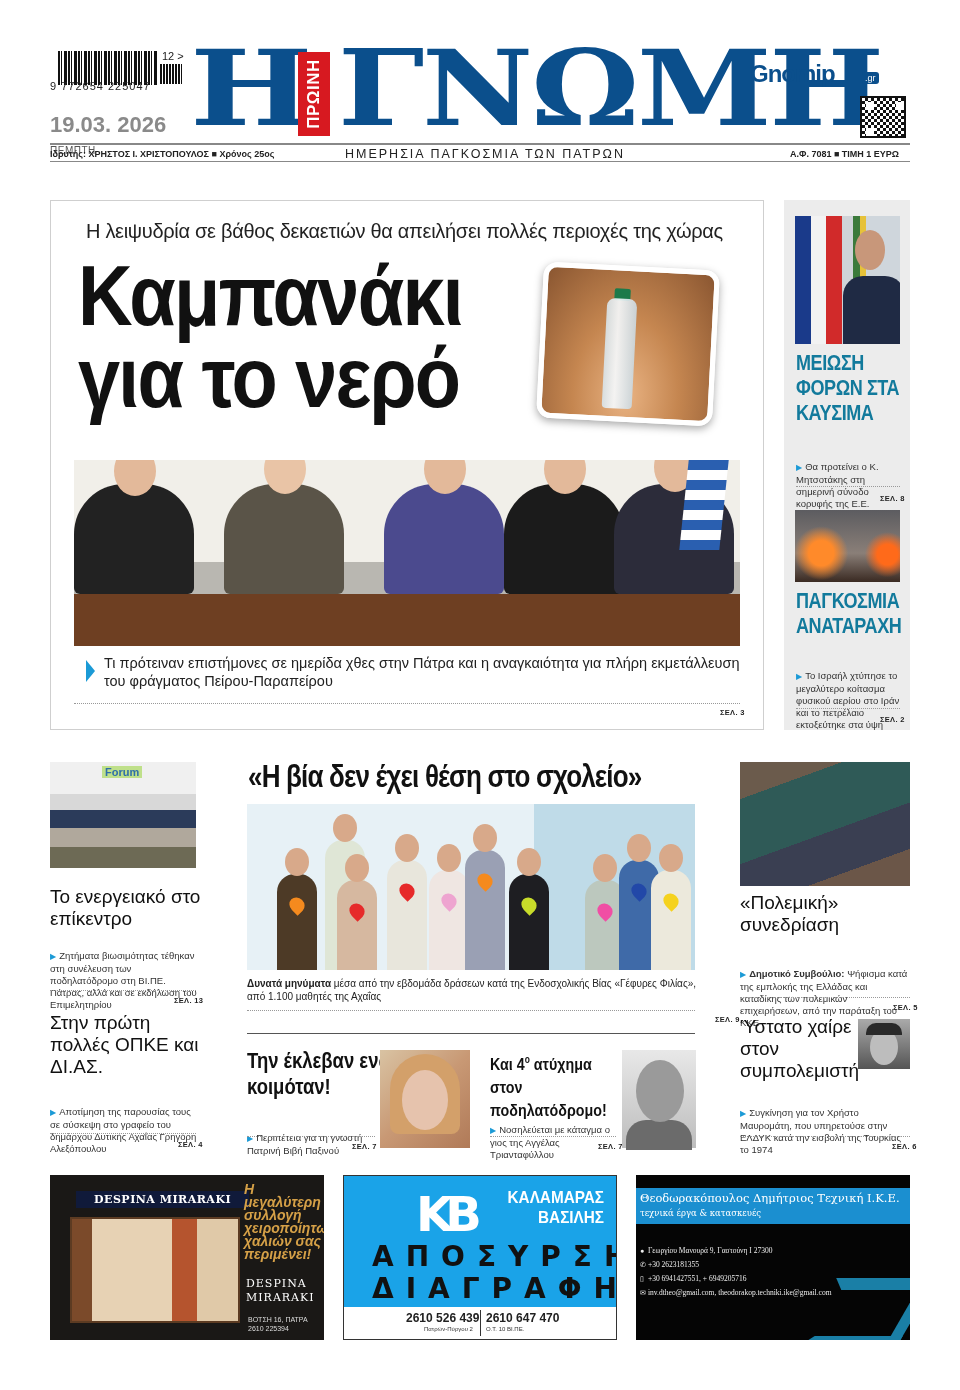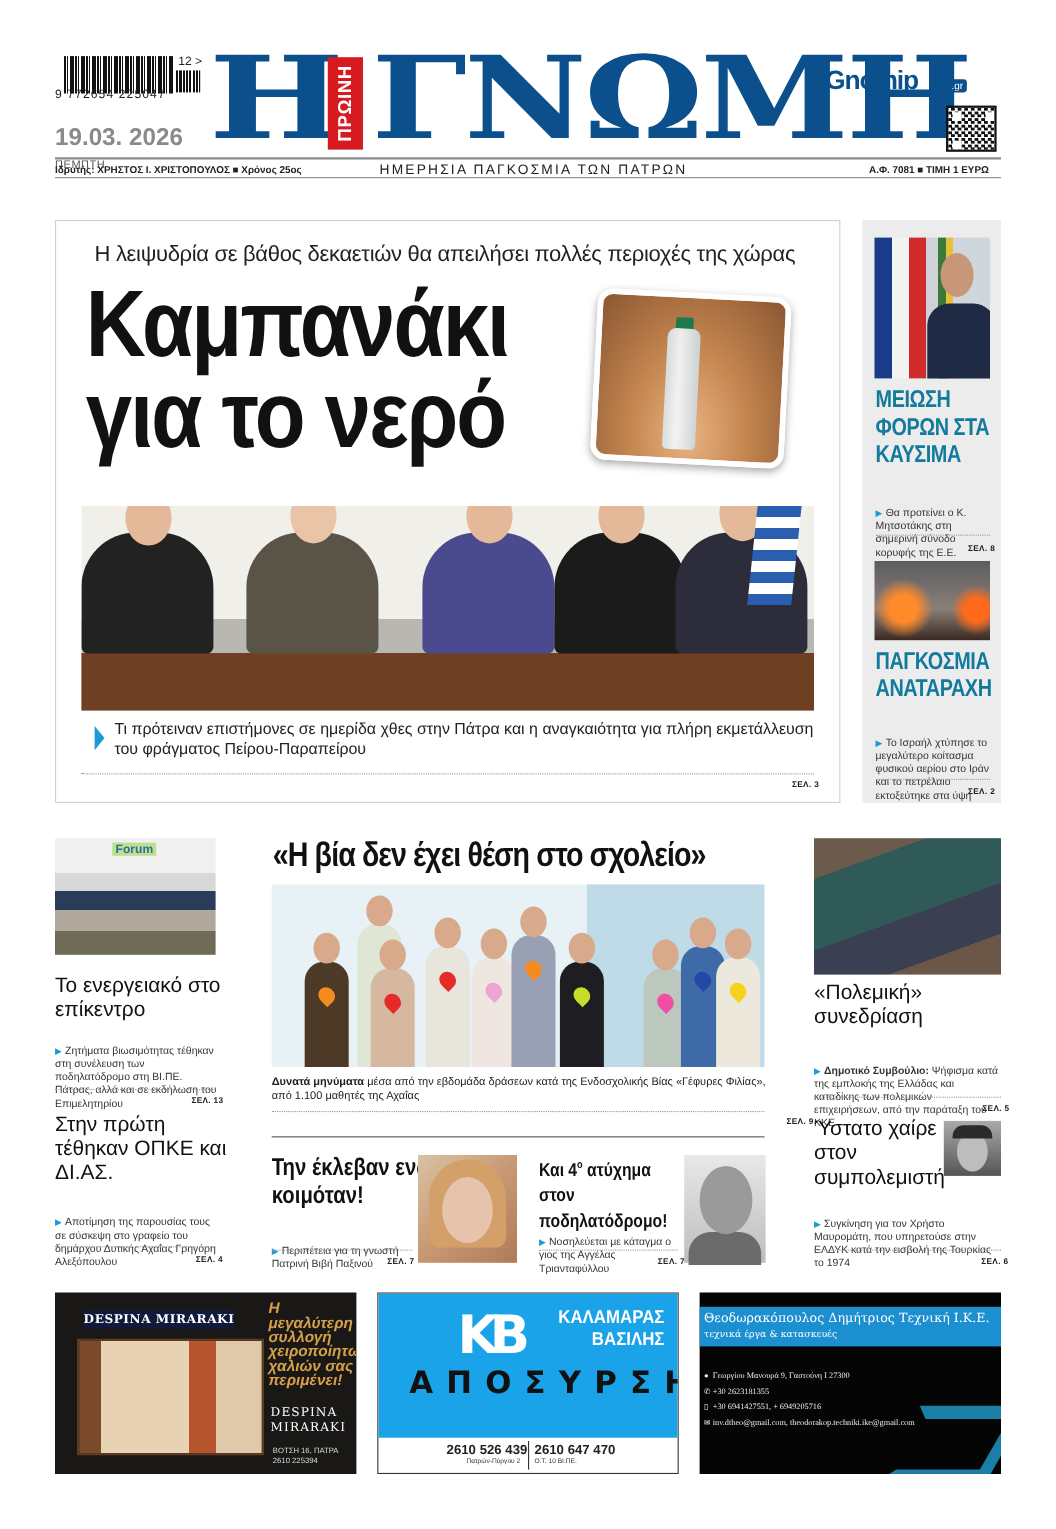--- a/index.html
+++ b/index.html
@@ -140,21 +140,21 @@
   .veteran-photo { left: 858px; top: 1019px; width: 52px; height: 50px; background: linear-gradient(#aaa,#555); }
   .vet-face { position:absolute; left: 12px; top: 10px; width: 28px; height: 36px; border-radius: 50%; background: #bdbdbd; }
   .vet-cap { position:absolute; left: 8px; top: 4px; width: 36px; height: 12px; border-radius: 10px 10px 0 0; background: #2a2a2a; }
   .veteran-text { left: 740px; top: 1079px; width: 170px; }
   .veteran-dots { left: 740px; top: 1136px; width: 170px; border-top: 1px dotted #999; }
   .veteran-page { left: 892px; top: 1142px; }
 
   
   .ad-mir { left: 50px; top: 1175px; width: 274px; height: 165px; background: #1a1816; overflow: hidden; }
   .mir-sign { position:absolute; left: 26px; top: 16px; background: #101a3a; color: #fff; font-family: "DejaVu Serif","Liberation Serif",serif;
-    font-weight: bold; font-size: 11px; padding: 2px 0; letter-spacing: .5px; }
+    font-weight: bold; font-size: 11px; padding: 2px 18px; letter-spacing: .5px; }
   .mir-window { position:absolute; left: 20px; top: 42px; width: 170px; height: 106px;
     background: linear-gradient(90deg,#7b4a2a 0 12%,#e7d2b4 12% 60%,#b5542e 60% 75%,#e0c9a8 75%); border: 2px solid #5c3b22; }
   .mir-slogan { position:absolute; left: 194px; top: 8px; width: 78px; font-size: 14px; line-height: 13px; color: #d5a047; font-weight: bold; font-style: italic; }
   .mir-brand { position:absolute; left: 196px; top: 102px; font-family: "DejaVu Serif","Liberation Serif",serif; color: #fff; font-size: 11px; line-height: 14px; letter-spacing: 1px; }
   .mir-addr { position:absolute; left: 198px; top: 140px; font-size: 7px; line-height: 9px; color: #ddd; }
 
   .ad-kal { left: 343px; top: 1175px; width: 274px; height: 165px; border: 1px solid #333; background: #fff; overflow: hidden; }
   .kal-top { position:absolute; left: 0; top: 0; width: 100%; height: 131px; background: #1aa3e8; }
   .kal-logo { position:absolute; left: 30px; top: 10px; font-size: 48px; font-weight: bold; color: #fff; letter-spacing: -8px; font-family: "DejaVu Sans",sans-serif; margin-left: 42px; }
   .kal-name { position:absolute; left: 130px; top: 12px; width: 130px; text-align: right; font-weight: bold; color: #fff; font-size: 17px; line-height: 20px; transform: scaleX(.9); transform-origin: right top; }
@@ -247,21 +247,21 @@
 <div class="abs page-ref side-page-2">ΣΕΛ. 2</div>
 
 <div class="abs photo-left">
   <span class="forum-tag">Forum</span>
 </div>
 <div class="abs col-head energy-head">Το ενεργειακό στο επίκεντρο</div>
 <div class="abs side-text energy-text"><span class="bul">▶</span><span>Ζητήματα βιωσιμότητας τέθηκαν στη συνέλευση των ποδηλατόδρομο στη ΒΙ.ΠΕ. Πάτρας, αλλά και σε εκδήλωση του Επιμελητηρίου</span></div>
 <div class="abs energy-dots"></div>
 <div class="abs page-ref energy-page">ΣΕΛ. 13</div>
 
-<div class="abs col-head opke-head">Στην πρώτη τέθηκαν ΟΠΚΕ και ΔΙ.ΑΣ.</div>
+<div class="abs col-head opke-head">Στην πρώτη πολλές ΟΠΚΕ και ΔΙ.ΑΣ.</div>
 <div class="abs side-text opke-text"><span class="bul">▶</span><span>Αποτίμηση της παρουσίας τους σε σύσκεψη στο γραφείο του δημάρχου Δυτικής Αχαΐας Γρηγόρη Αλεξόπουλου</span></div>
 <div class="abs opke-dots"></div>
 <div class="abs page-ref opke-page">ΣΕΛ. 4</div>
 
 <div class="abs school-head">«Η βία δεν έχει θέση στο σχολείο»</div>
 <div class="abs school-photo">
   <div class="kid" style="left:30px;height:96px;background:#4d3a26;">
       <div class="kid-head"></div>
       <div class="heart">
         <span style="position:absolute;inset:0;background:#f58a1e;border-radius:50% 50% 0 50%;transform:rotate(45deg) scale(.8);"></span>
@@ -372,20 +372,21 @@
 </div>
 
 <div class="abs ad-kal">
   <div class="kal-top"></div>
   <div class="kal-logo">KB</div>
   <div class="kal-name">
       <div>ΚΑΛΑΜΑΡΑΣ</div>
       <div>ΒΑΣΙΛΗΣ</div>
     </div>
   <div class="kal-big" style="top:66px">ΑΠΟΣΥΡΣΗ</div>
+  <div class="kal-big" style="top:98px">ΔΙΑΓΡΑΦΗ</div>
   <div class="kal-phone" style="left:62px">2610 526 439</div>
   <div class="kal-sub" style="left:80px">Πατρών-Πύργου 2</div>
   <div class="kal-div"></div>
   <div class="kal-phone" style="left:142px">2610 647 470</div>
   <div class="kal-sub" style="left:142px">Ο.Τ. 10 ΒΙ.ΠΕ.</div>
 </div>
 
 <div class="abs ad-theo">
   <div class="theo-band"></div>
   <div class="theo-title">Θεοδωρακόπουλος Δημήτριος Τεχνική Ι.Κ.Ε.</div>

